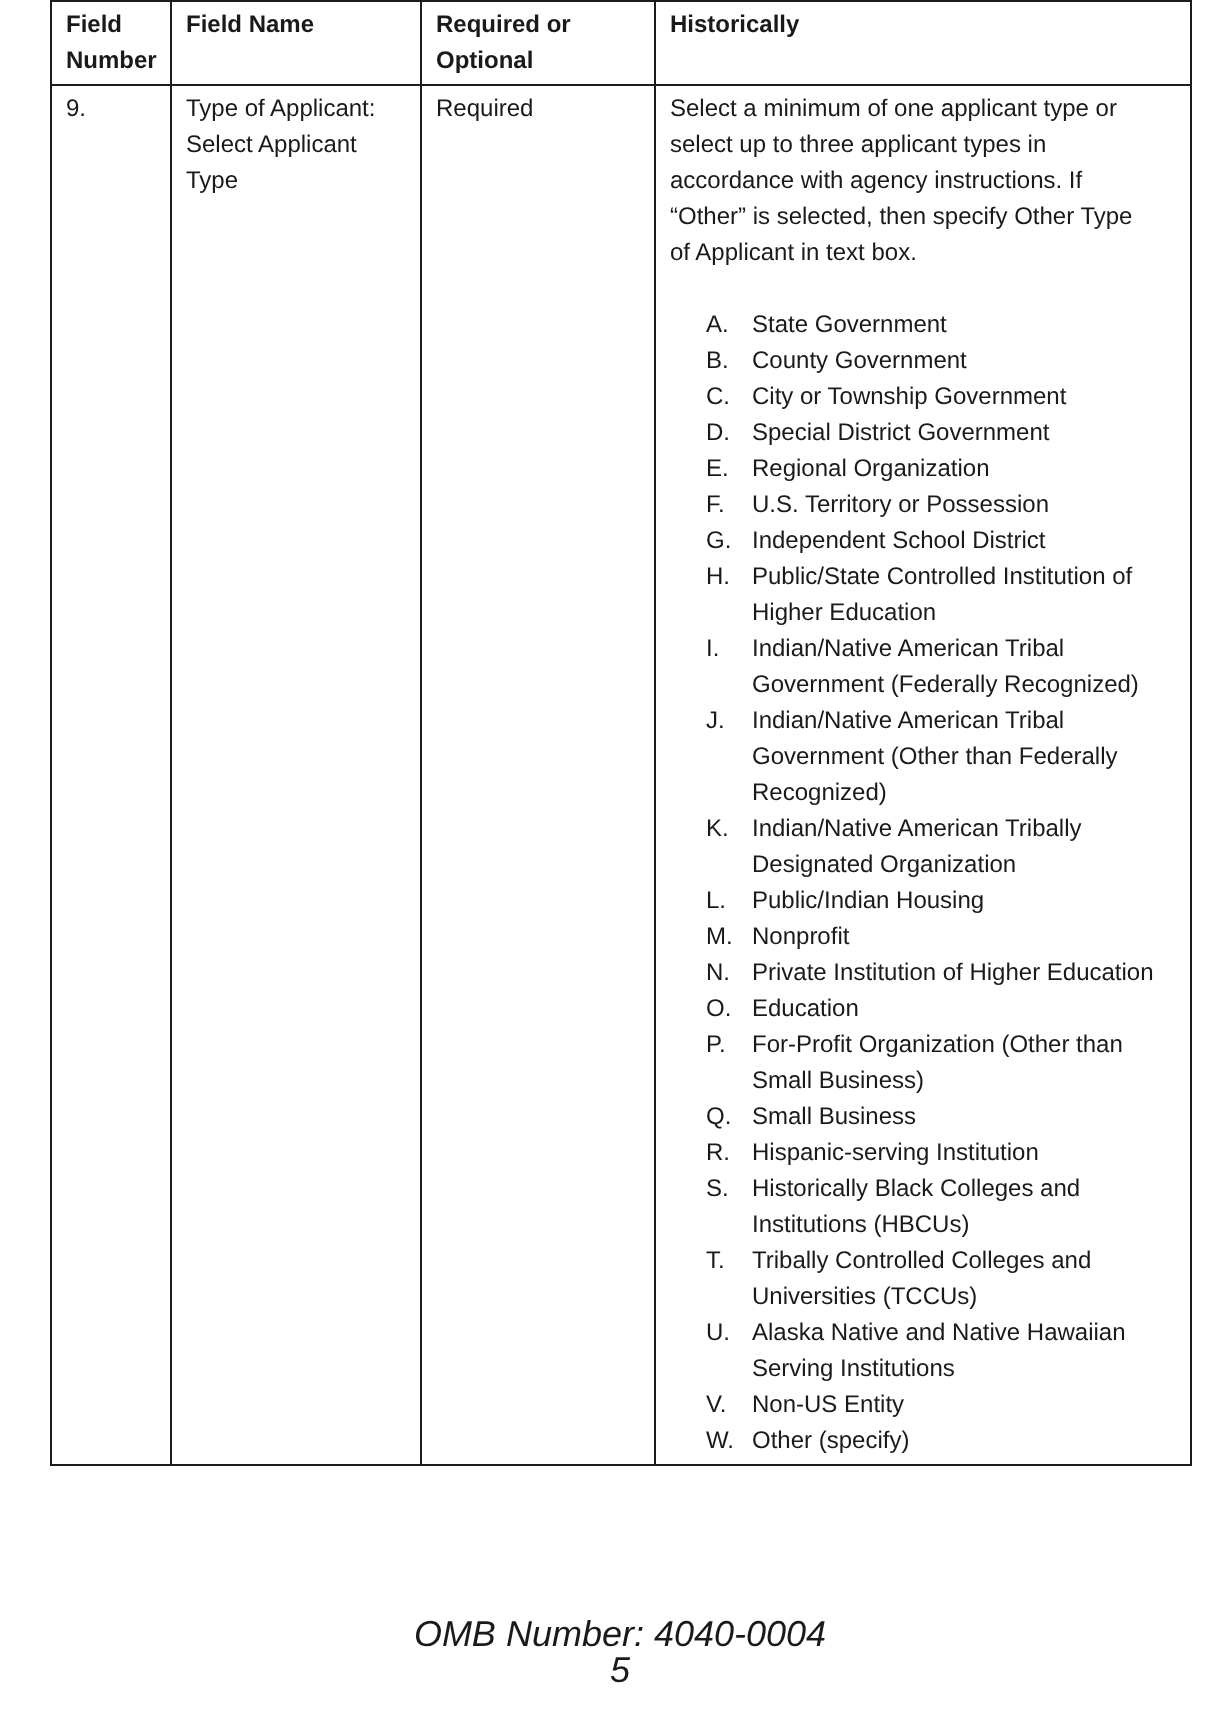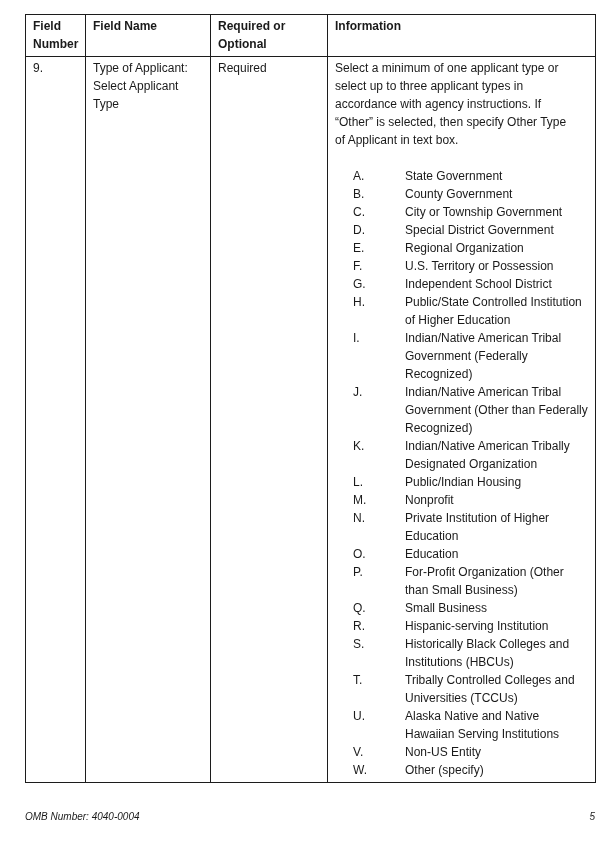--- a/index.html
+++ b/index.html
@@ -5,21 +5,21 @@
   html,body { margin:0; padding:0; background:#ffffff; }
   body {
     width:614px; height:866px;
     font-family:"Liberation Sans", sans-serif;
     color:#1a1a1a;
     -webkit-font-smoothing:antialiased;
   }
   .page { position:relative; width:614px; height:866px; background:#fff; overflow:hidden; }
 
   table.fields {
-    position:absolute; left:25px; top:14px;
+    position:absolute; left:25px; top:0;
     width:570px;
     border-collapse:collapse; table-layout:fixed;
     font-size:12px; line-height:18px;
   }
   table.fields th, table.fields td {
     border:1.4px solid #1c1c1c;
     vertical-align:top; text-align:left;
     padding:2px 5px 3px 7px;
     font-weight:normal;
     word-wrap:break-word;
@@ -29,48 +29,48 @@
   .col-num  { width:60px; }
   .col-name { width:125px; }
   .col-req  { width:117px; }
   .col-info { width:268px; }
 
   .intro { margin:0 0 18px 0; max-width:242px; }
 
   .list { margin:0; }
   .li { display:flex; padding-left:18px; }
   .li .marker { flex:0 0 23px; }
-  .li .txt { flex:1;margin-left:29px; }
+  .li .txt { flex:1; }
 
   .footer {
     position:absolute; left:25px; right:19px; top:808px;
-    font-size:10px; line-height:18px;
+    font-size:18px; line-height:18px;
     font-style:italic;
-    display:flex; justify-content:space-between; align-items:center;
+    display:flex; justify-content:space-between; align-items:center;flex-direction:column;
   }
   .footer .page-num { font-style:italic; }
 </style>
 </head>
 <body>
 
 <div class="page">
 
   <table class="fields">
     <colgroup>
       <col class="col-num">
         <col class="col-name">
         <col class="col-req">
         <col class="col-info">
     </colgroup>
     <thead>
       <tr>
         <th>Field Number</th>
         <th>Field Name</th>
         <th>Required or Optional</th>
-        <th>Information</th>
+        <th>Historically</th>
       </tr>
     </thead>
     <tbody>
       <tr>
         <td>9.</td>
         <td>Type of Applicant: Select Applicant Type</td>
         <td>Required</td>
         <td>
           <p class="intro">Select a minimum of one applicant type or select up to three applicant types in accordance with agency instructions. If “Other” is selected, then specify Other Type of Applicant in text box.</p>
           <div class="list" id="applicant-list">

